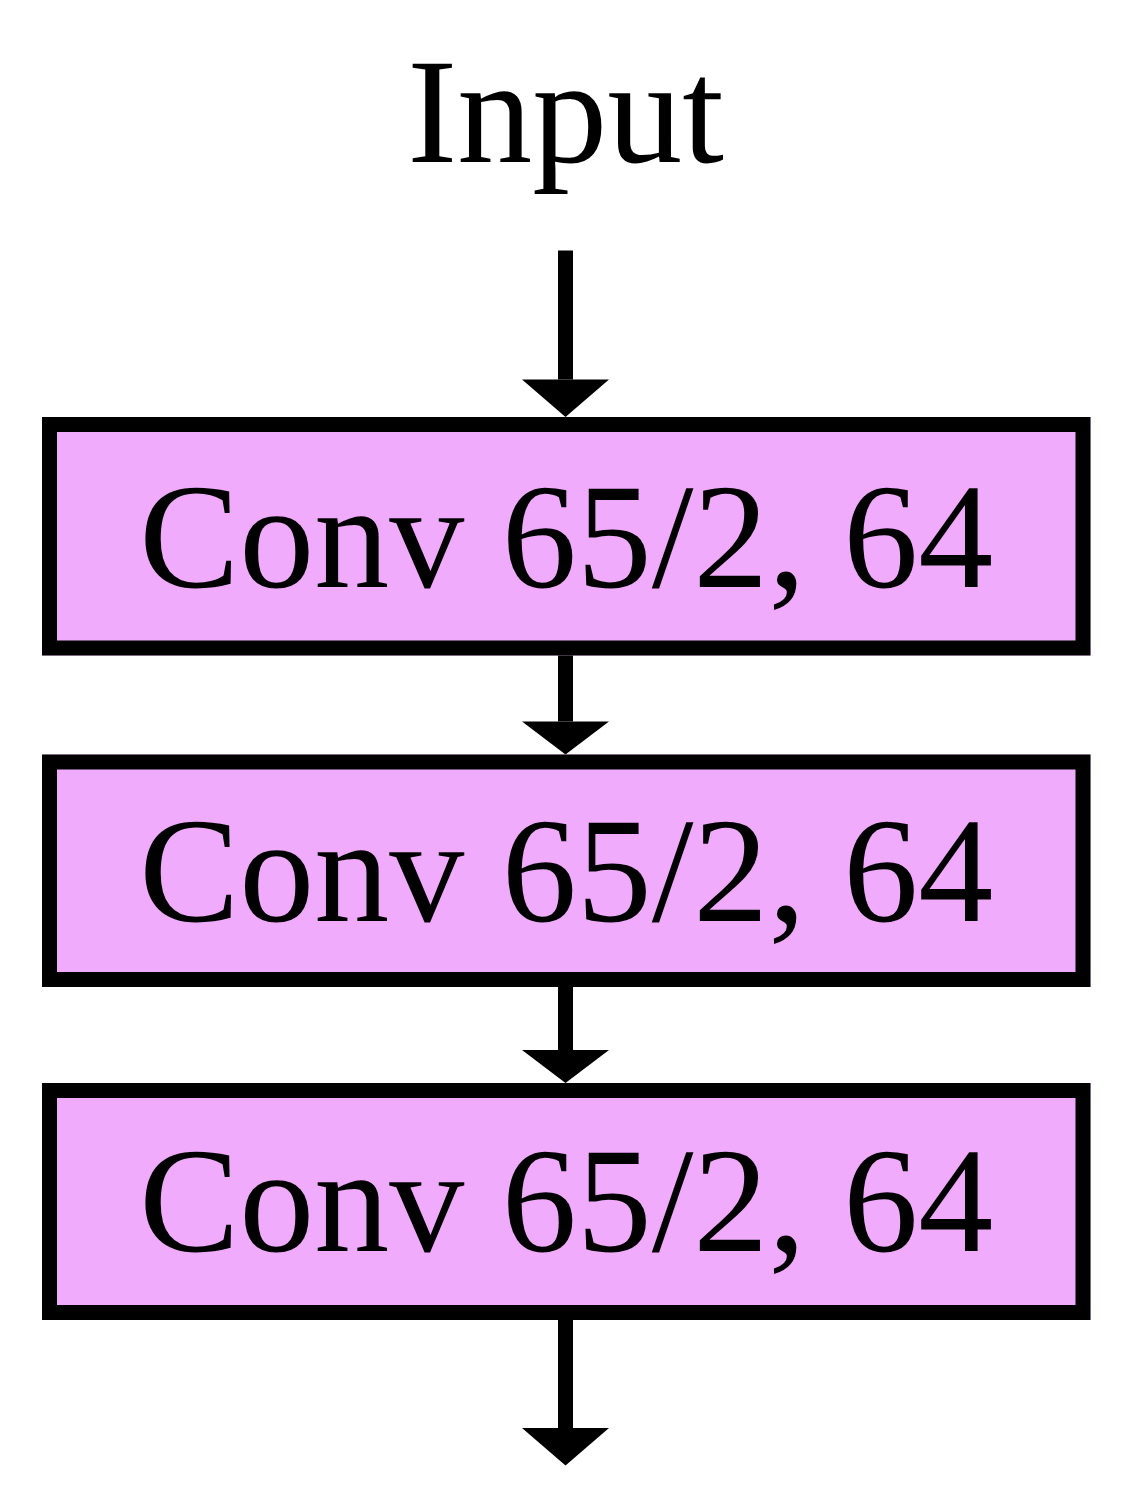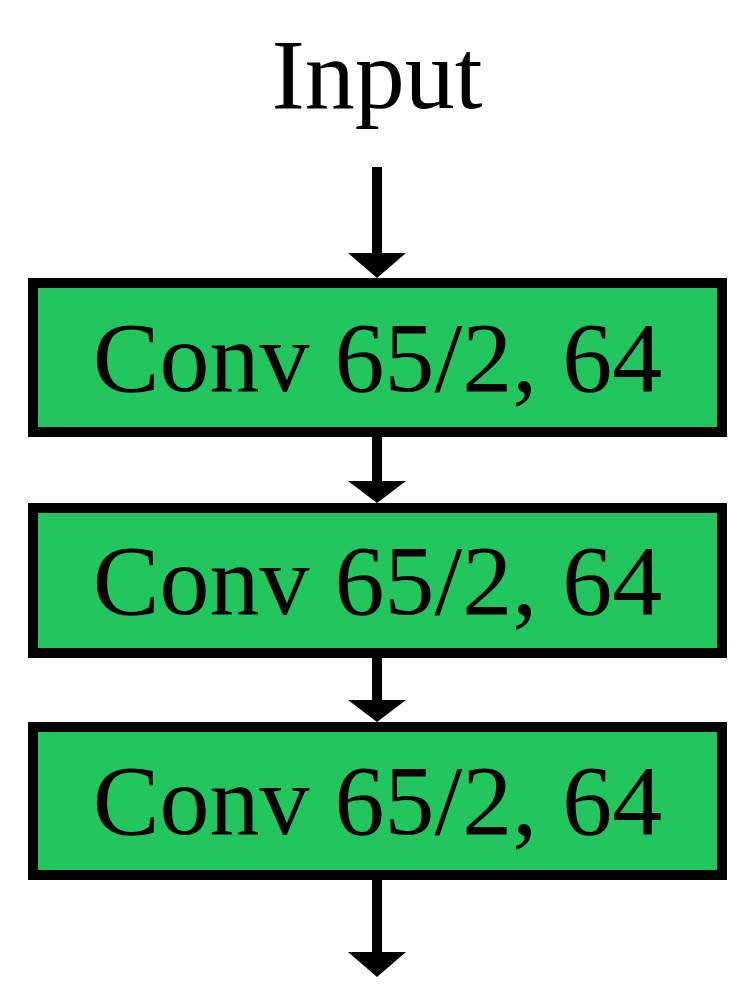--- a/index.html
+++ b/index.html
@@ -24,21 +24,21 @@
     justify-content: center;
     font-size: 100px;
     line-height: 1;
     color: #000000;
   }
   .node {
     position: absolute;
     left: 28px;
     width: 699px;
     border: 10px solid #000000;
-    background: #22c55e;
+    background: #f0abfc;
     display: flex;
     align-items: center;
     justify-content: center;
   }
   .node span {
     font-size: 100px;
     line-height: 1;
     white-space: nowrap;
     color: #000000;
   }

